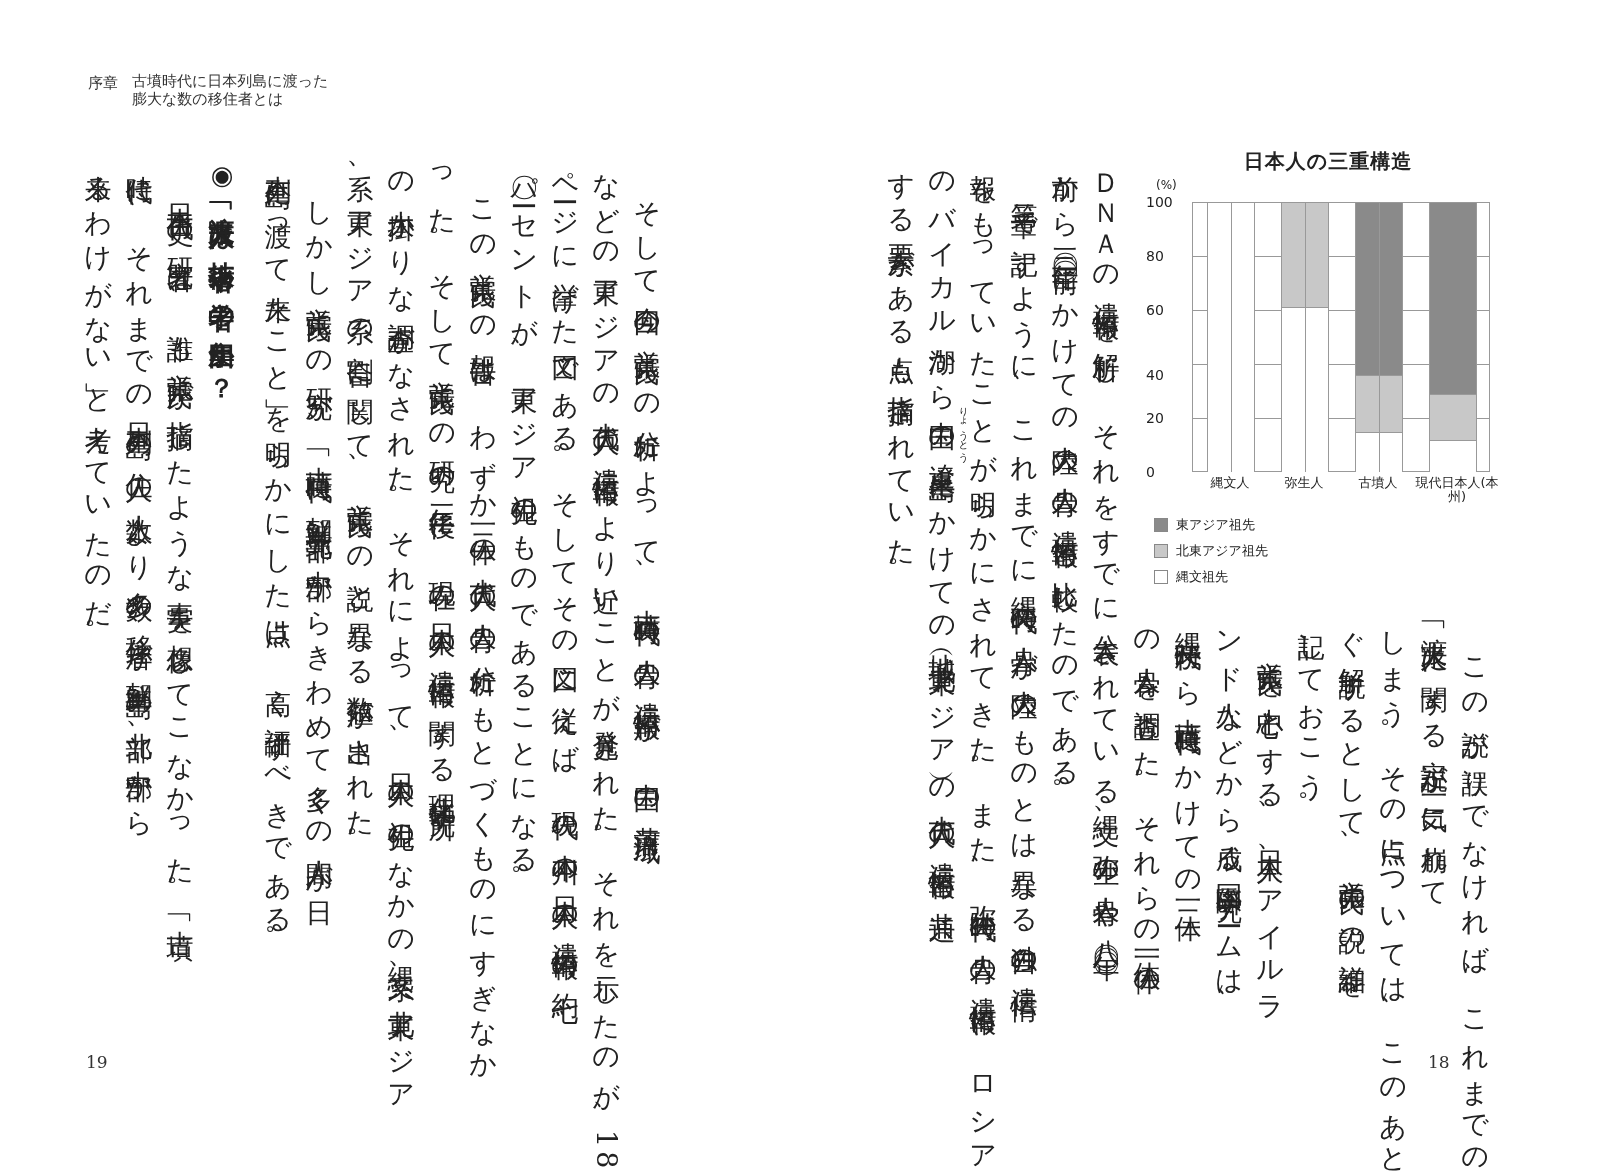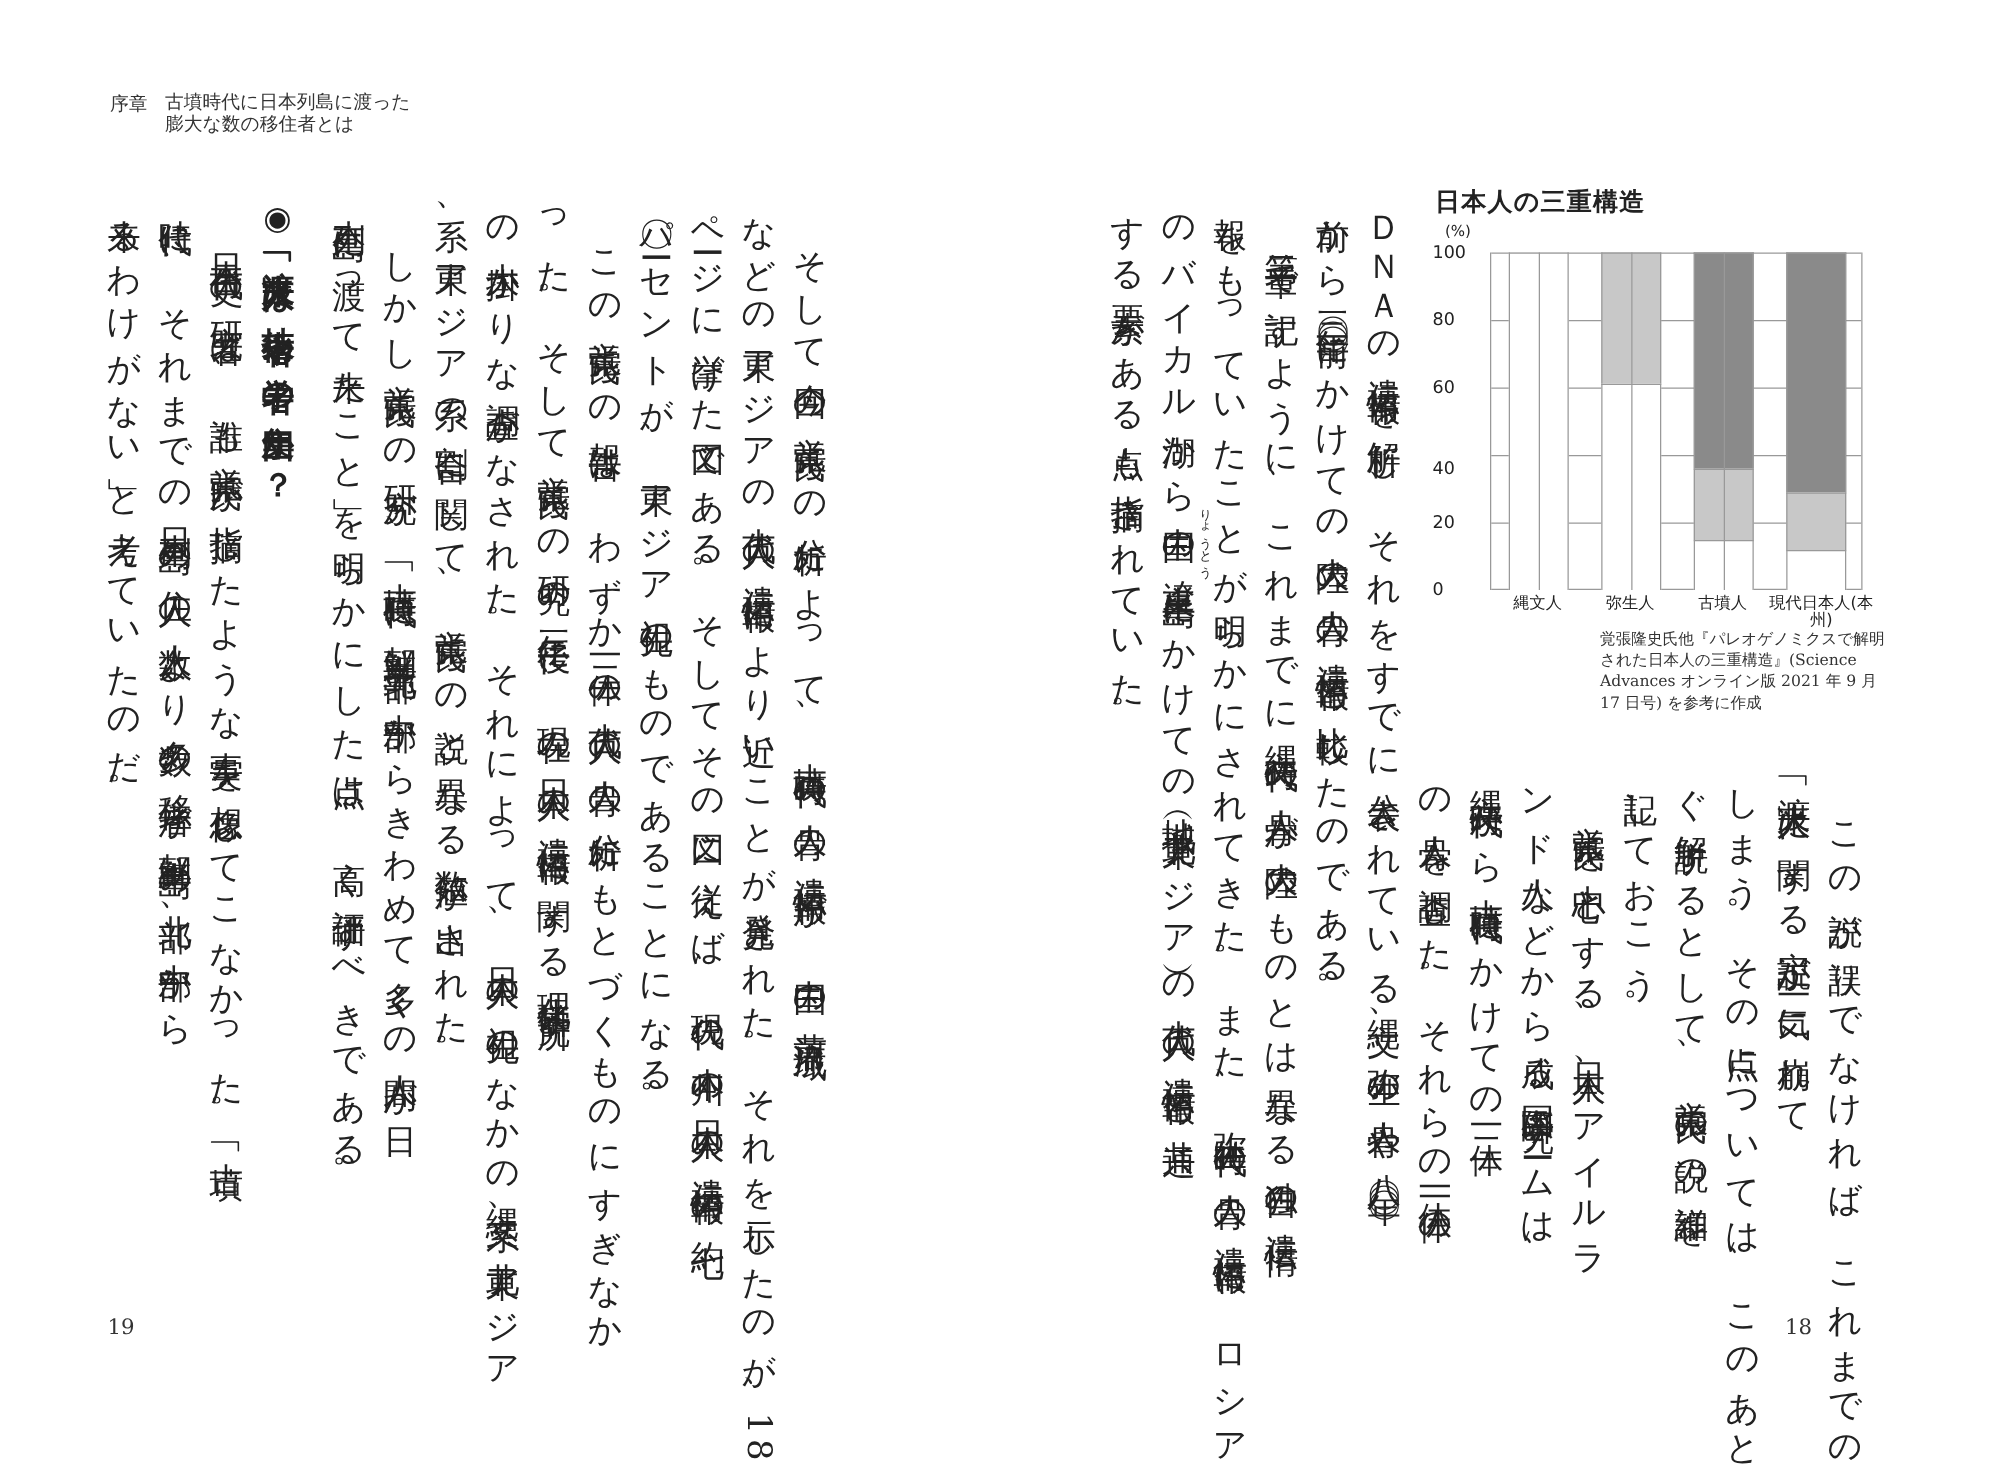--- a/index.html
+++ b/index.html
@@ -15,21 +15,21 @@
   .col { position:absolute; writing-mode:vertical-rl; font-size:27px; line-height:27px;
          letter-spacing:3.9px; white-space:nowrap; color:#222; }
   .col.heading { font-family:"DejaVu Sans","Liberation Sans",sans-serif; font-weight:bold; font-size:26px; letter-spacing:3px; }
   .ruby-wrap { position:relative; }
 
   .page-num { position:absolute; top:1052px; font-size:17px; color:#333; }
 
   
   .chart { position:absolute; left:1148px; top:140px; width:360px; height:470px;
            font-family:"DejaVu Sans","Liberation Sans",sans-serif; color:#222; }
-  .chart-title { position:absolute; left:0; width:360px; top:8px; text-align:left; font-size:20px; font-weight:bold; letter-spacing:1px; }
+  .chart-title { position:absolute; left:0; width:360px; top:8px; text-align:center; font-size:20px; font-weight:bold; letter-spacing:1px; }
   .unit { position:absolute; left:8px; top:38px; font-size:12px; }
   .ytick { position:absolute; right:calc(360px - 38px); font-size:14px; width:40px; transform:translateY(-50%); }
   .plot { position:absolute; left:44px; top:62px; width:296px; height:270px; border-left:1px solid #999; }
   .gridline { position:absolute; left:0; width:296px; height:1px; background:#999; }
   .vline { position:absolute; top:0; width:1px; height:270px; background:#999; }
   .bar { position:absolute; bottom:0; width:48px; display:flex; flex-direction:column-reverse; height:270px; }
   .seg { width:100%; box-sizing:border-box; border:1px solid #999; border-bottom:none; }
   .xlabel { position:absolute; top:336px; font-size:13px; text-align:center; width:80px; line-height:14px; }
   .legend { position:absolute; left:6px; top:372px; font-size:13px; }
   .legend-item { display:flex; align-items:center; gap:8px; height:26px; }
@@ -105,21 +105,34 @@
     <div class="vline" style="left:38px;"></div>
     <div class="vline" style="left:112px;"></div>
     <div class="vline" style="left:186px;"></div>
   </div>
 
   <div class="xlabel" style="left:42px;">縄文人</div>
   <div class="xlabel" style="left:116px;text-align:center;">弥生人</div>
   <div class="xlabel" style="left:190px;">古墳人</div>
   <div class="xlabel" style="left:264px; width:90px;">現代日本人(本州)</div>
 
-  <div class="source">覚張隆史氏他『パレオゲノミクスで解明された日本人の三重構造』(Science Advances オンライン版 2021 年 9 月 17 日号) を参考に作成</div>
+  <div class="legend">
+    <div class="legend-item">
+      <span class="swatch" style="background:#8a8a8a;"></span>
+      <span>東アジア祖先</span>
+    </div>
+    <div class="legend-item">
+      <span class="swatch" style="background:#c8c8c8;"></span>
+      <span>北東アジア祖先</span>
+    </div>
+    <div class="legend-item">
+      <span class="swatch" style="background:#ffffff;"></span>
+      <span>縄文祖先</span>
+    </div>
+  </div>
 </div>
 
 <div class="page-num" style="left:1428px;">18</div>
 
 <div class="col" style="left:634px; top:182px;">そして今回の覚張氏らの分析によって、古墳時代の人骨の遺伝情報が、中国の黄河流域</div>
 <div class="col" style="left:593px; top:154px;">などの東アジアの古代人の遺伝情報により近いことが発見された。それを示したのが、18</div>
 <div class="col" style="left:552px; top:154px;">ページに挙げた図である。そしてその図に従えば、現代の本州の日本人の遺伝情報の約七</div>
 <div class="col" style="left:511px; top:154px;">〇パーセントが、東アジア祖先のものであることになる。</div>
 <div class="col" style="left:470px; top:182px;">この覚張氏らの報告は、わずか一二体の古代人の人骨の分析にもとづくものにすぎなか</div>
 <div class="col" style="left:429px; top:154px;">った。そして覚張氏らの研究の三年後に、現在の日本人の遺伝情報に関する理化学研究所</div>

